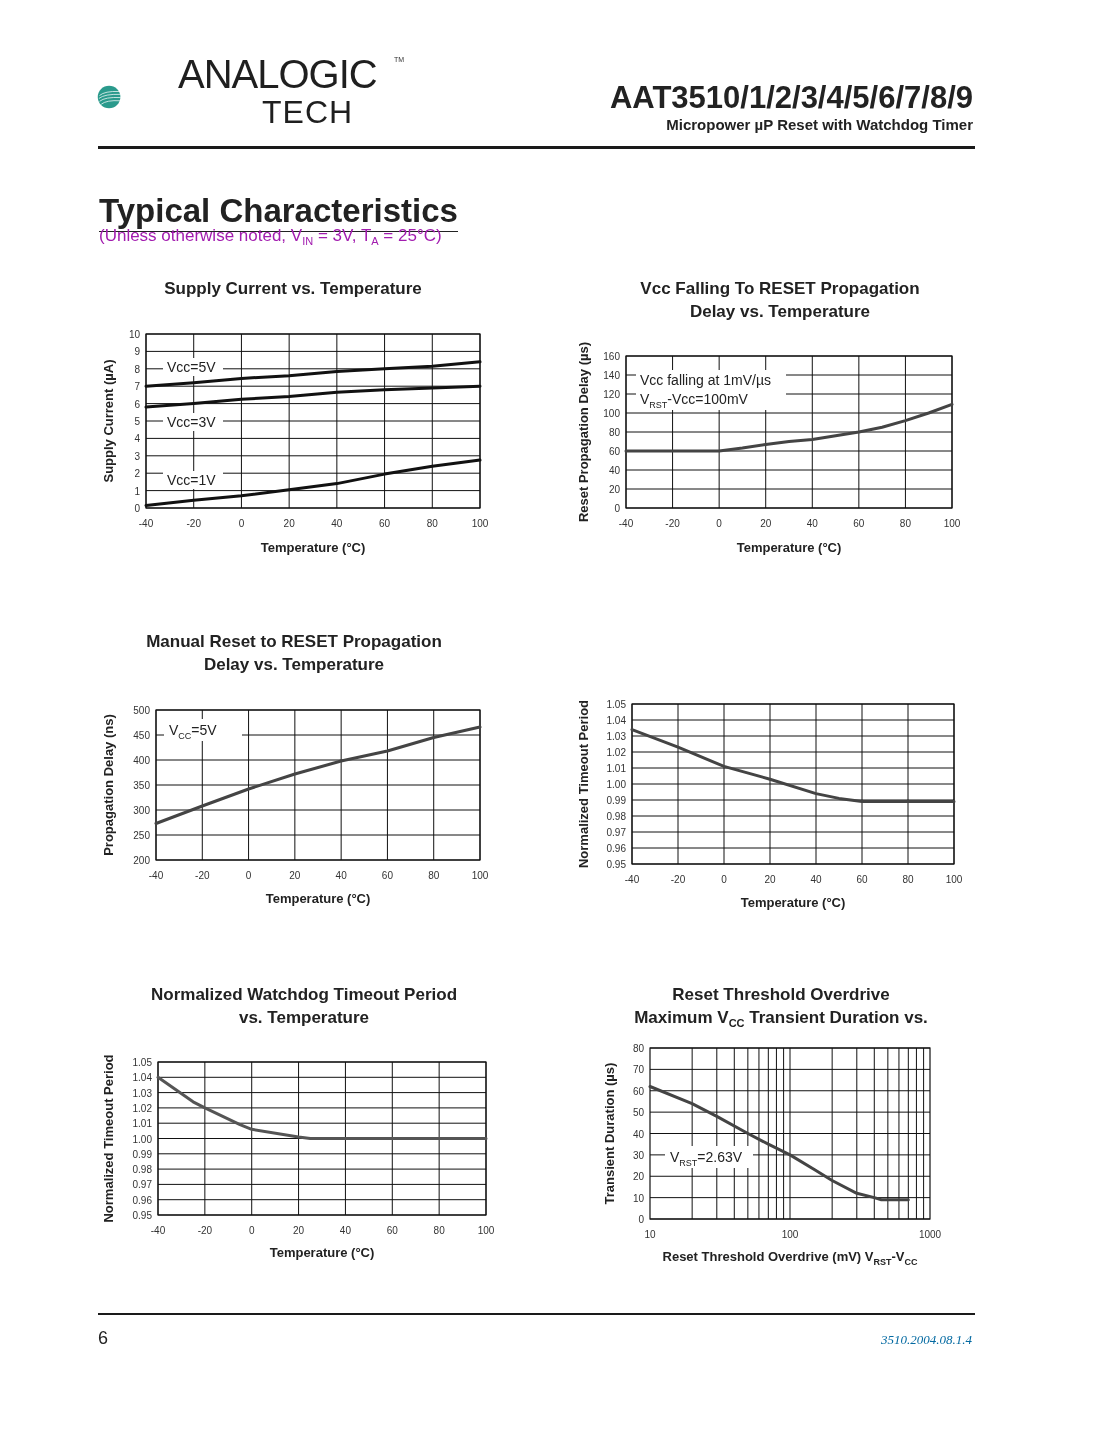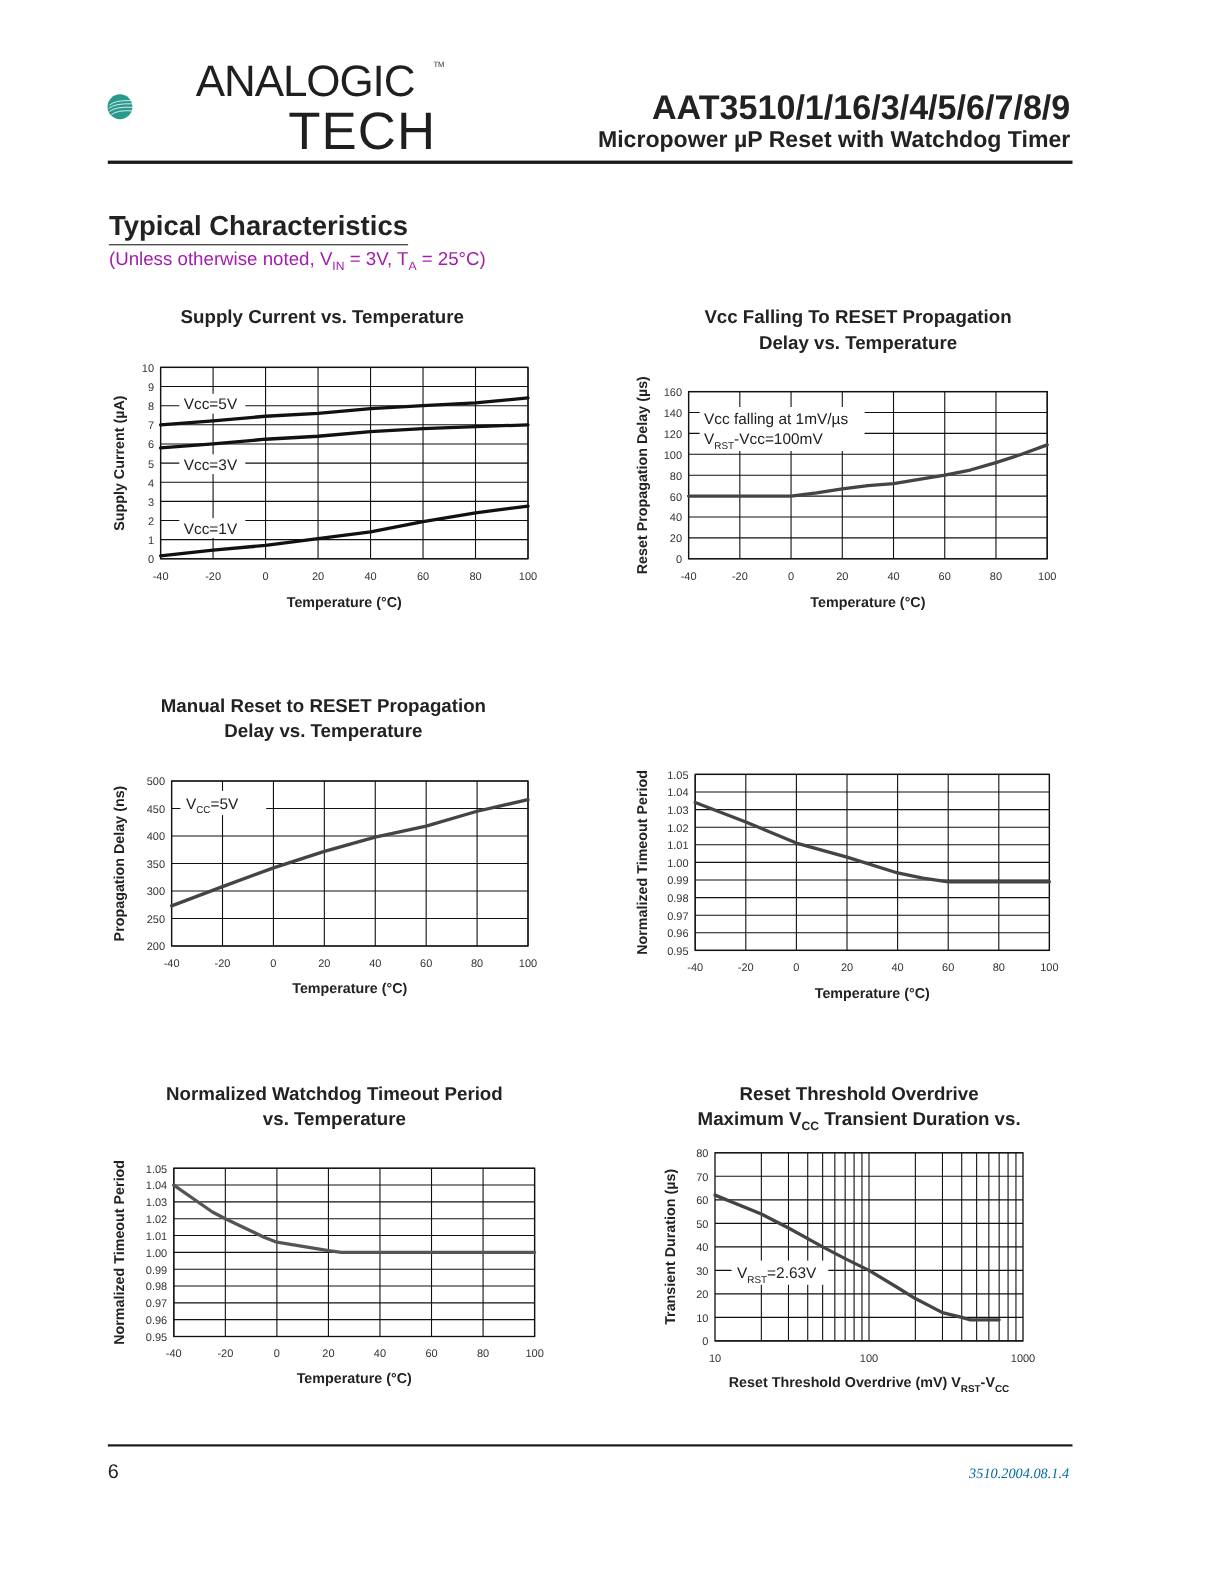--- a/index.html
+++ b/index.html
@@ -1,25 +1,25 @@
 <!DOCTYPE html>
 <html><head>
 <meta charset="utf-8">
 <style>
   html, body { margin:0; padding:0; background:#ffffff; }
   body { width:1105px; height:1430px; position:relative; font-family:"Liberation Sans", sans-serif; color:#222; overflow:hidden; }
   .abs { position:absolute; }
   .logo { left:96px; top:52px; width:310px; height:90px; }
   .logo-text-1 { left:178px; top:54px; font-size:40px; font-weight:400; letter-spacing:-1px; color:#1f1f1f; line-height:1; }
-  .logo-text-2 { left:262px; top:96px; font-size:48px; font-weight:300; color:#1f1f1f; line-height:1; letter-spacing:1px; }
+  .logo-text-2 { left:262px; top:96px; font-size:32px; font-weight:300; color:#1f1f1f; line-height:1; letter-spacing:1px; }
   .tm { left:394px; top:56px; font-size:7px; color:#333; }
   .part-no { right:132px; top:80px; font-size:31px; font-weight:700; color:#222; text-align:right; white-space:nowrap; }
-  .subtitle { right:132px; top:116px; font-size:21px; font-weight:700; color:#222; text-align:right; white-space:nowrap; }
+  .subtitle { right:132px; top:116px; font-size:15px; font-weight:700; color:#222; text-align:right; white-space:nowrap; }
   .rule-top { left:98px; top:146px; width:877px; height:3px; background:#1a1a1a; }
-  .section-title { left:99px; top:192px; font-size:25px; font-weight:700; color:#222; border-bottom:1.5px solid #222; padding-bottom:1px; }
+  .section-title { left:99px; top:192px; font-size:33px; font-weight:700; color:#222; border-bottom:1.5px solid #222; padding-bottom:1px; }
   .conditions { left:99px; top:226px; font-size:17px; color:#a21caf; }
   .conditions sub { font-size:11px; }
   .chart-title { font-size:17px; font-weight:700; color:#222; text-align:center; line-height:23px; }
   .chart-title sub { font-size:11px; }
   .rule-bot { left:98px; top:1313px; width:877px; height:2px; background:#1a1a1a; }
   .page-no { left:98px; top:1328px; font-size:18px; color:#222; }
   .doc-no { right:133px; top:1332px; font-size:13px; font-style:italic; font-family:"Liberation Serif", serif; color:#0369a1; }
   svg text { font-family:"Liberation Sans", sans-serif; }
 </style>
 </head>
@@ -29,21 +29,21 @@
   <circle cx="45" cy="45" r="39" fill="#2a9a8c"></circle>
   <path d="M12 40 Q30 24 80 26" stroke="#fff" stroke-width="2.5" fill="none"></path>
   <path d="M10 50 Q30 34 84 36" stroke="#fff" stroke-width="2.5" fill="none"></path>
   <path d="M12 60 Q32 44 85 47" stroke="#fff" stroke-width="2.5" fill="none"></path>
   <path d="M18 70 Q36 55 84 58" stroke="#fff" stroke-width="2.5" fill="none"></path>
 </svg>
 <div class="abs logo-text-1">ANALOGIC</div>
 <div class="abs logo-text-2">TECH</div>
 <div class="abs tm">TM</div>
 
-<div class="abs part-no">AAT3510/1/16/3/4/5/6/7/8/9</div>
+<div class="abs part-no">AAT3510/1/2/3/4/5/6/7/8/9</div>
 <div class="abs subtitle">Micropower µP Reset with Watchdog Timer</div>
 <div class="abs rule-top"></div>
 
 <div class="abs section-title">Typical Characteristics</div>
 <div class="abs conditions"><span>(Unless otherwise noted, V</span><sub>IN</sub><span> = 3V, T</span><sub>A</sub><span> = 25°C)</span></div>
 
 <div class="abs chart-title" style="left:100px;top:277px;width:386px;">Supply Current vs. Temperature</div>
 <div class="abs chart-title" style="left:580px;top:277px;width:400px;">
     <div>Vcc Falling To RESET Propagation</div>
     <div>Delay vs. Temperature</div>

